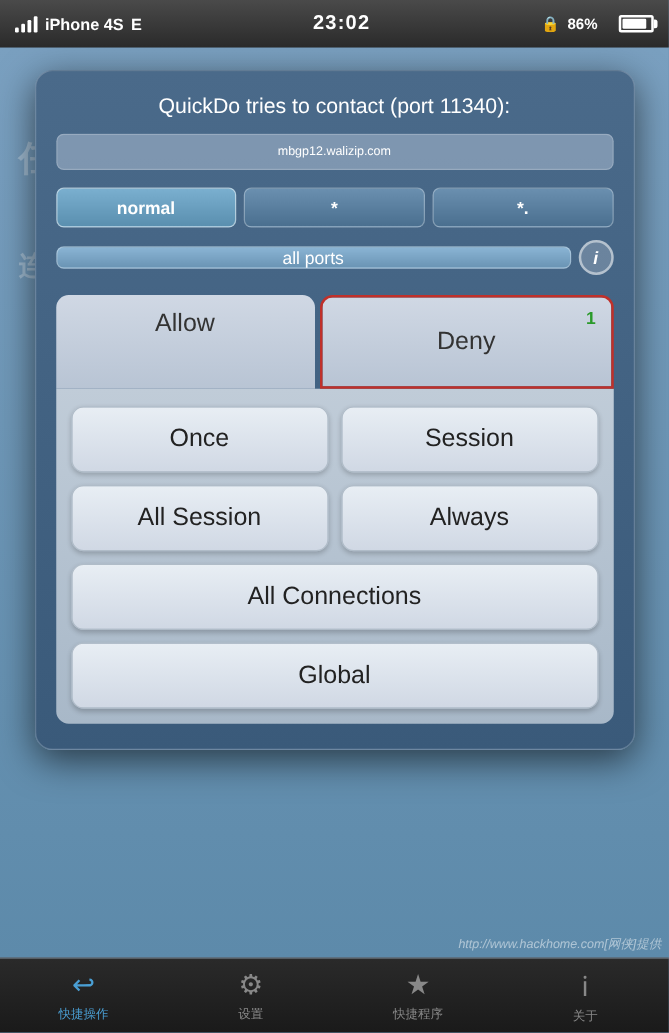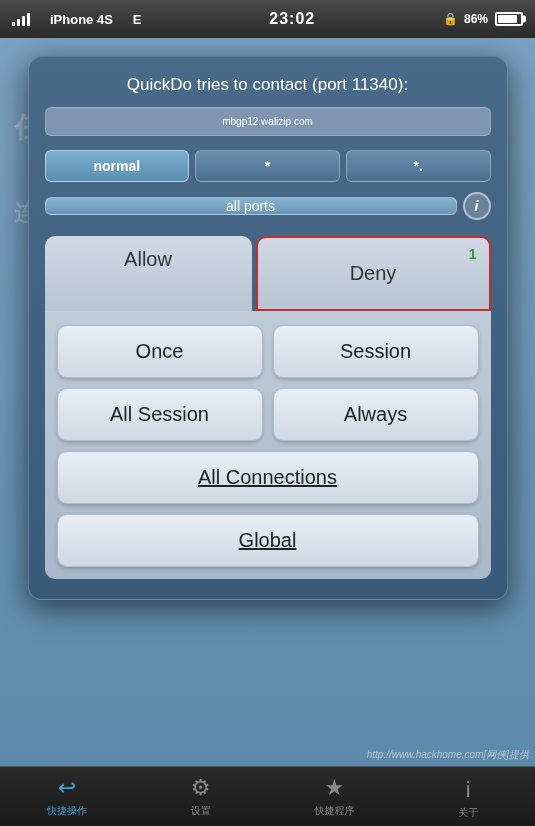--- a/index.html
+++ b/index.html
@@ -23,21 +23,21 @@
       padding: 0 12px;
       color: white;
       font-size: 14px;
       font-weight: 600;
       position: relative;
       z-index: 10;
     }
     .status-left {
       display: flex;
       align-items: center;
-      gap: 16px;
+      gap: 2px;
     }
     .status-signal {
       display: flex;
       align-items: flex-end;
       gap: 2px;
       height: 14px;
     }
     .signal-bar {
       width: 3px;
       background: white;
@@ -52,21 +52,21 @@
       display: flex;
       align-items: center;
       gap: 6px;
     }
     .lock-icon {
       font-size: 12px;
     }
     .battery-container {
       display: flex;
       align-items: center;
-      gap: 7px;
+      gap: 17px;
     }
     .battery {
       width: 28px;
       height: 14px;
       border: 2px solid white;
       border-radius: 2px;
       position: relative;
       display: flex;
       align-items: center;
       padding: 1px;
@@ -290,21 +290,20 @@
       background: linear-gradient(180deg, #e8eef4 0%, #d0d8e4 100%);
       border: 1px solid #b0bcc8;
       border-radius: 10px;
       padding: 14px 10px;
       text-align: center;
       font-size: 20px;
       color: #222;
       cursor: pointer;
       box-shadow: 0 2px 4px rgba(0,0,0,0.2);
       margin-bottom: 10px;
-      text-decoration: underline;
     }
 
     
     .tab-bar {
       position: absolute;
       bottom: 0;
       left: 0;
       right: 0;
       height: 60px;
       background: linear-gradient(180deg, #2a2a2a 0%, #1a1a1a 100%);

